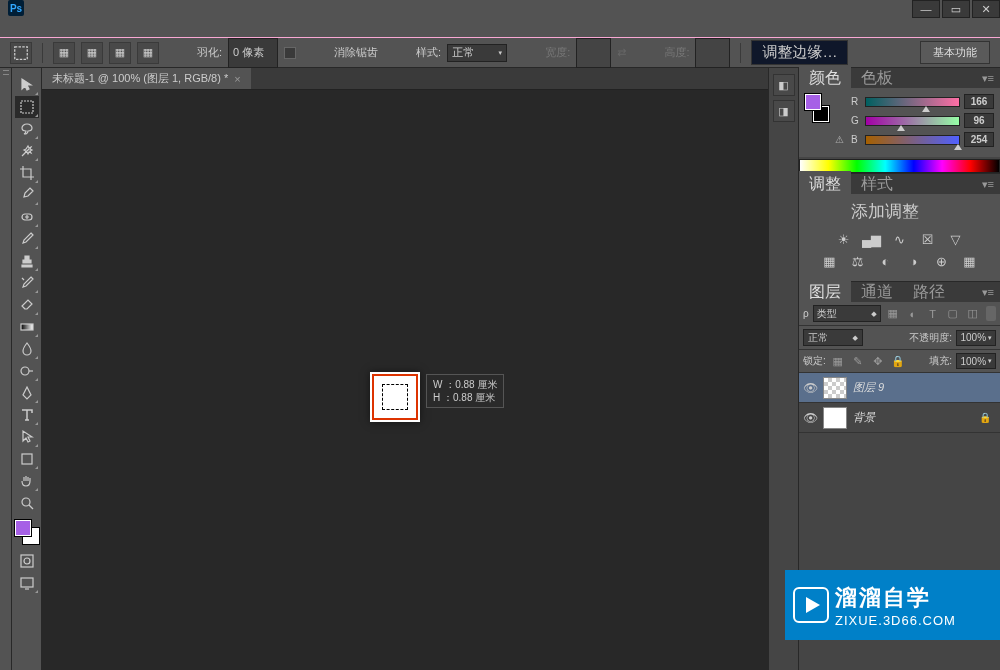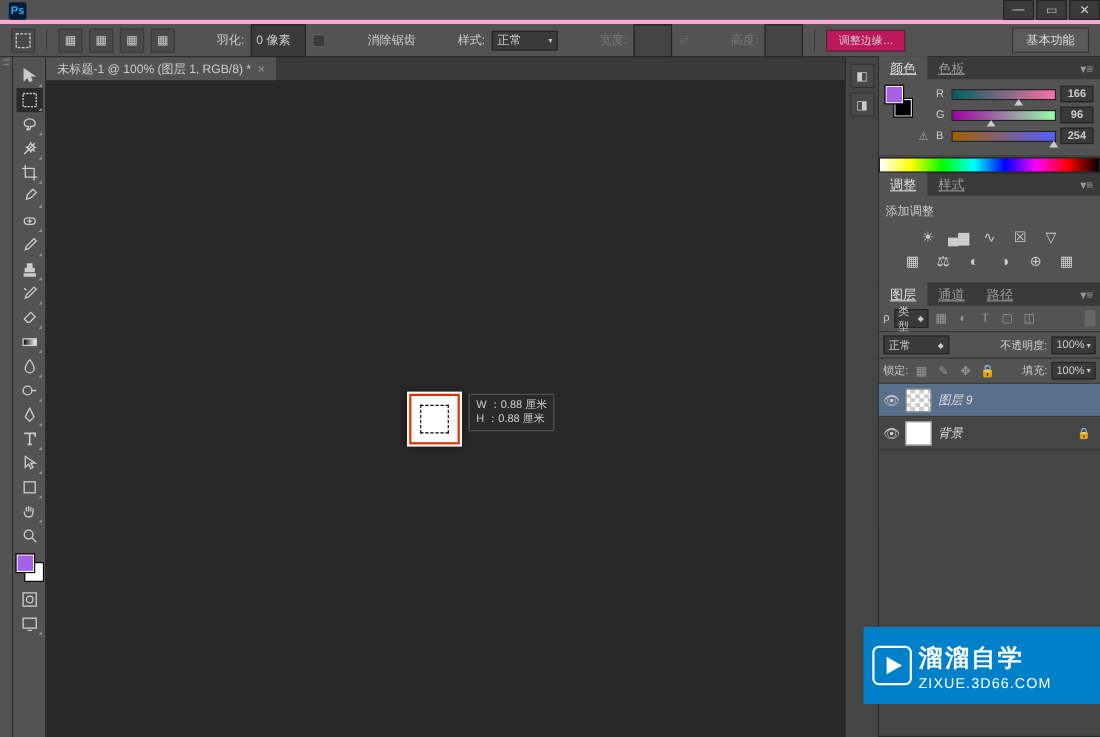--- a/index.html
+++ b/index.html
@@ -1,34 +1,34 @@
 <!DOCTYPE html>
 <html><head>
 <meta charset="utf-8">
 <style>
 * { margin: 0; padding: 0; box-sizing: border-box; font-family: "Microsoft YaHei", sans-serif; }
 body { width: 1000px; height: 670px; background: #535353; color: #ccc; font-size: 11px; overflow: hidden; position: relative; }
 
 
-.title-bar { height: 22px; background: #535353; display: flex; align-items: flex-end; padding-left: 8px; border-bottom: 4px solid #f9a8d4; }
+.title-bar { height: 38px; background: #535353; display: flex; align-items: flex-start; padding-left: 8px; border-bottom: 1px solid #f9a8d4; }
 .ps-logo { width: 16px; height: 16px; background: #001e36; color: #31a8ff; font-weight: bold; font-size: 10px; display: flex; align-items: center; justify-content: center; border-radius: 2px; margin-right: 8px; }
 .menu-bar { display: flex; }
 .menu-item { padding: 0 8px; color: #ddd; cursor: pointer; font-size: 12px; }
 .window-controls { margin-left: auto; display: flex; gap: 0; }
 .window-btn { width: 28px; height: 18px; background: #3a3a3a; border: 1px solid #222; display: flex; align-items: center; justify-content: center; margin-left: 2px; color: #ccc; }
 
 
 .options-bar { height: 30px; background: #535353; border-bottom: 1px solid #282828; display: flex; align-items: center; padding: 0 10px; gap: 6px; }
 .opt-icon { width: 22px; height: 22px; border: 1px solid #3a3a3a; display: flex; align-items: center; justify-content: center; background: #494949; }
 .opt-sep { width: 1px; height: 20px; background: #3a3a3a; margin: 0 4px; }
 .opt-label { color: #ccc; font-size: 11px; margin-left: 32px; }
 .opt-input { width: 50px; height: 30px; background: #3a3a3a; border: 1px solid #222; color: #ccc; padding: 0 4px; font-size: 11px; }
 .opt-select { width: 60px; height: 18px; background: #3a3a3a; border: 1px solid #222; color: #ccc; font-size: 11px; padding: 0 4px; display: flex; align-items: center; justify-content: space-between; }
 .opt-checkbox { width: 12px; height: 12px; border: 1px solid #666; background: #3a3a3a; }
-.opt-button { padding: 2px 10px; background: #be185d; border: 1px solid #333; color: #ccc; font-size: 10px; }
+.opt-button { padding: 2px 10px; background: #0f172a; border: 1px solid #333; color: #ccc; font-size: 15px; }
 .fn-button { padding: 3px 12px; background: #5a5a5a; border: 1px solid #333; color: #ddd; font-size: 11px; }
 
 
 .main { display: flex; height: calc(100% - 52px); }
 
 
 .tool-strip-outer { width: 12px; background: #535353; border-right: 1px solid #282828; }
 .tool-handle { height: 8px; display: flex; justify-content: center; align-items: center; }
 .tool-handle::before { content: ''; width: 6px; height: 3px; border-top: 1px solid #888; border-bottom: 1px solid #888; }
 .toolbar { width: 30px; background: #535353; border-right: 1px solid #282828; display: flex; flex-direction: column; padding-top: 6px; }
@@ -52,47 +52,47 @@
 .size-tooltip { position: absolute; left: 384px; top: 284px; background: #2a2a2a; border: 1px solid #555; padding: 3px 6px; color: #ccc; font-size: 10px; line-height: 13px; }
 
 
 .collapsed-strip { width: 30px; background: #454545; border-left: 1px solid #282828; display: flex; flex-direction: column; align-items: center; padding-top: 6px; }
 .collapsed-icon { width: 22px; height: 22px; margin-bottom: 4px; display: flex; align-items: center; justify-content: center; border: 1px solid #333; background: #494949; }
 
 
 .panels { width: 202px; background: #454545; border-left: 1px solid #282828; display: flex; flex-direction: column; }
 .panel { border-bottom: 1px solid #282828; }
 .panel-tabs { height: 20px; display: flex; align-items: center; background: #3a3a3a; }
-.panel-tab { padding: 3px 10px; font-size: 12px; color: #999; text-decoration: underline; }
+.panel-tab { padding: 3px 10px; font-size: 16px; color: #999; }
 .panel-tab.active { background: #535353; color: #ddd; }
 .panel-menu { margin-left: auto; padding: 0 6px; color: #999; }
 .panel-body { padding: 6px; background: #535353; }
 
 
 .color-body { display: flex; gap: 6px; align-items: flex-start; }
 .color-fg-bg { width: 24px; height: 28px; position: relative; }
 .color-fg-bg .fg { position: absolute; width: 16px; height: 16px; border: 1px solid #fff; outline: 1px solid #000; top: 0; left: 0; }
 .color-fg-bg .bg { position: absolute; width: 16px; height: 16px; border: 1px solid #fff; outline: 1px solid #000; bottom: 0; right: 0; }
 .sliders { flex: 1; }
 .slider-row { display: flex; align-items: center; gap: 4px; margin-bottom: 4px; }
 .slider-row .lbl { width: 10px; color: #ccc; font-size: 10px; }
 .slider-track { flex: 1; height: 10px; position: relative; border: 1px solid #222; }
 .slider-handle { position: absolute; top: 8px; width: 0; height: 0; border-left: 4px solid transparent; border-right: 4px solid transparent; border-bottom: 6px solid #ccc; transform: translateX(-4px); }
 .slider-val { width: 30px; height: 15px; background: #3a3a3a; border: 1px solid #222; color: #ccc; font-size: 10px; text-align: center; line-height: 13px; font-weight: bold; }
 .warn-icon { width: 12px; height: 12px; color: #aaa; font-size: 10px; display: flex; align-items: center; }
 .spectrum { height: 14px; background: linear-gradient(to right, #fff, #ff0, #0f0, #0ff, #00f, #f0f, #f00, #000); border: 1px solid #222; margin-top: 2px; }
 
 
-.adj-title { font-size: 11px; color: #ccc; margin-bottom: 8px; }
+.adj-title { font-size: 17px; color: #ccc; margin-bottom: 8px; margin-left: 46px; }
 .adj-row { display: flex; gap: 10px; justify-content: center; margin-bottom: 6px; }
 .adj-icon { width: 18px; height: 16px; color: #ccc; display: flex; align-items: center; justify-content: center; font-size: 13px; }
 
 
 .layer-filter-row { display: flex; align-items: center; gap: 4px; padding: 3px 4px; border-bottom: 1px solid #333; }
-.layer-filter-select { width: 31px; height: 17px; background: #3a3a3a; border: 1px solid #222; font-size: 10px; color: #ccc; display: flex; align-items: center; justify-content: space-between; padding: 0 3px; }
+.layer-filter-select { width: 68px; height: 17px; background: #3a3a3a; border: 1px solid #222; font-size: 10px; color: #ccc; display: flex; align-items: center; justify-content: space-between; padding: 0 3px; }
 .layer-small-icon { width: 16px; height: 15px; color: #999; display: flex; align-items: center; justify-content: center; font-size: 11px; }
 .layer-toggle { margin-left: auto; width: 10px; height: 15px; background: #666; border-radius: 2px; }
 .layer-opts-row { display: flex; align-items: center; gap: 4px; padding: 3px 4px; border-bottom: 1px solid #333; }
 .layer-select { width: 60px; height: 17px; background: #3a3a3a; border: 1px solid #222; font-size: 10px; color: #ccc; display: flex; align-items: center; padding: 0 4px; justify-content: space-between; }
 .layer-pct { width: 40px; height: 16px; background: #3a3a3a; border: 1px solid #222; font-size: 10px; color: #ccc; display: flex; align-items: center; justify-content: center; }
 .layer-lock-row { display: flex; align-items: center; gap: 4px; padding: 3px 4px; border-bottom: 1px solid #333; font-size: 10px; }
 .layers-list { background: #454545; min-height: 130px; }
 .layer-item { display: flex; align-items: center; height: 30px; border-bottom: 1px solid #333; padding: 0 4px; gap: 6px; }
 .layer-item.active { background: #5a6f8c; }
 .layer-eye { width: 14px; color: #ccc; font-size: 12px; }

